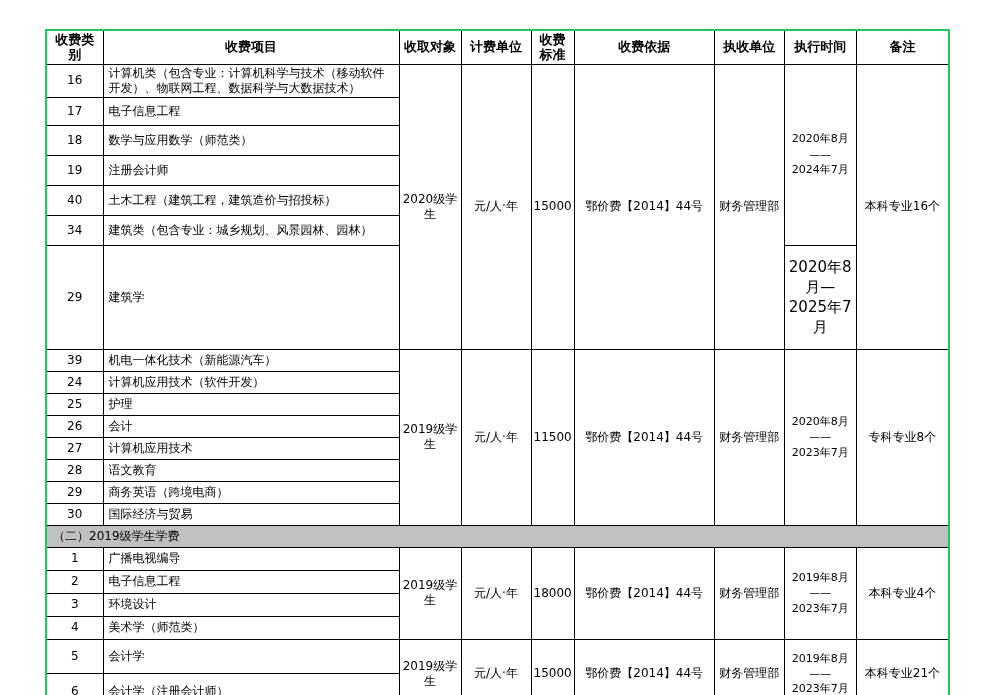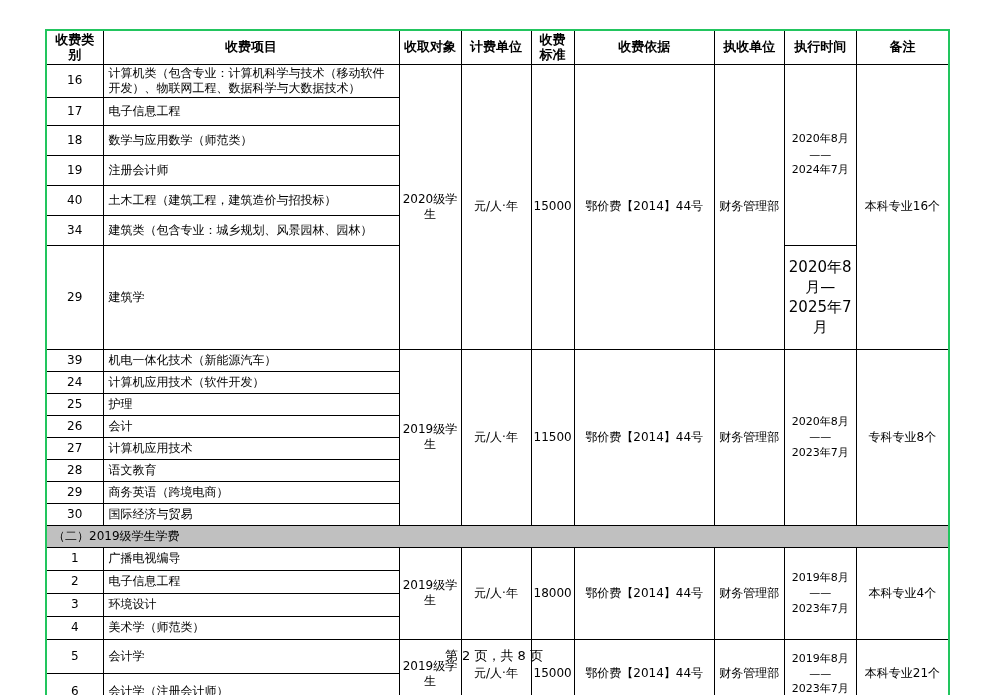--- a/index.html
+++ b/index.html
@@ -218,15 +218,14 @@
 2023年7月</td>
         <td class="mc" rowspan="2">本科专业21个</td>
       </tr>
       <tr style="height:23px">
         <td class="num">6</td>
         <td class="item">会计学（注册会计师）</td>
       </tr>
     </tbody>
   </table>
 
-  <div class="footer">第 2 页，共 8 页</div>
 
 </div>
 
 </body></html>

